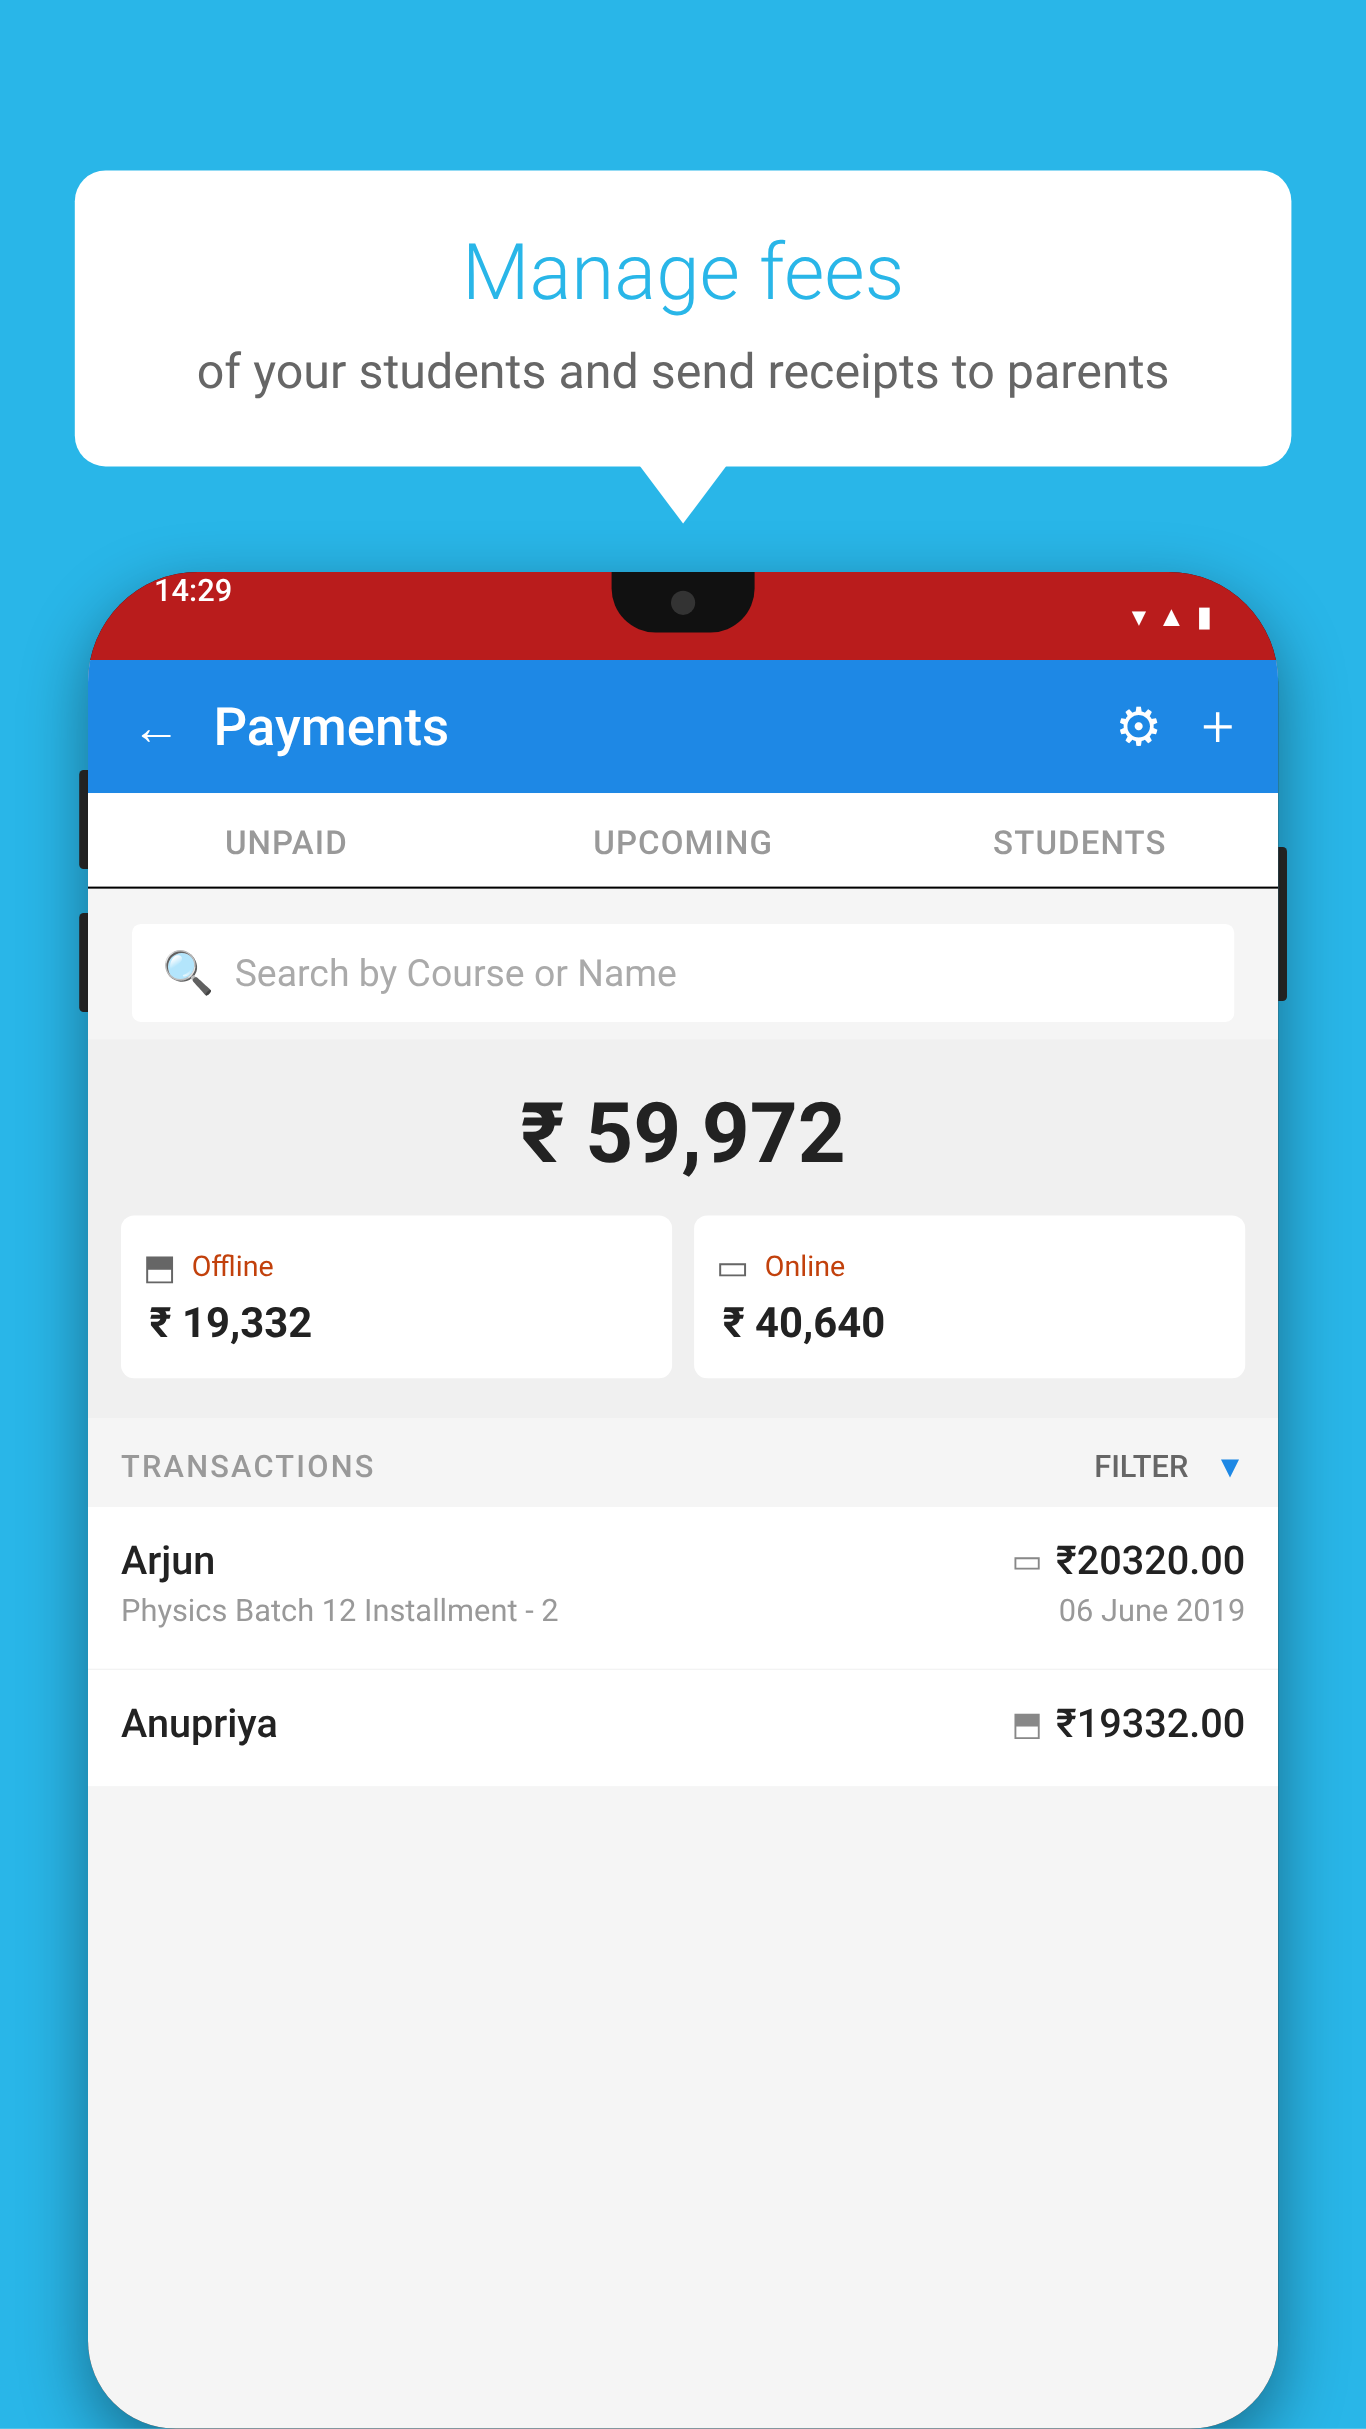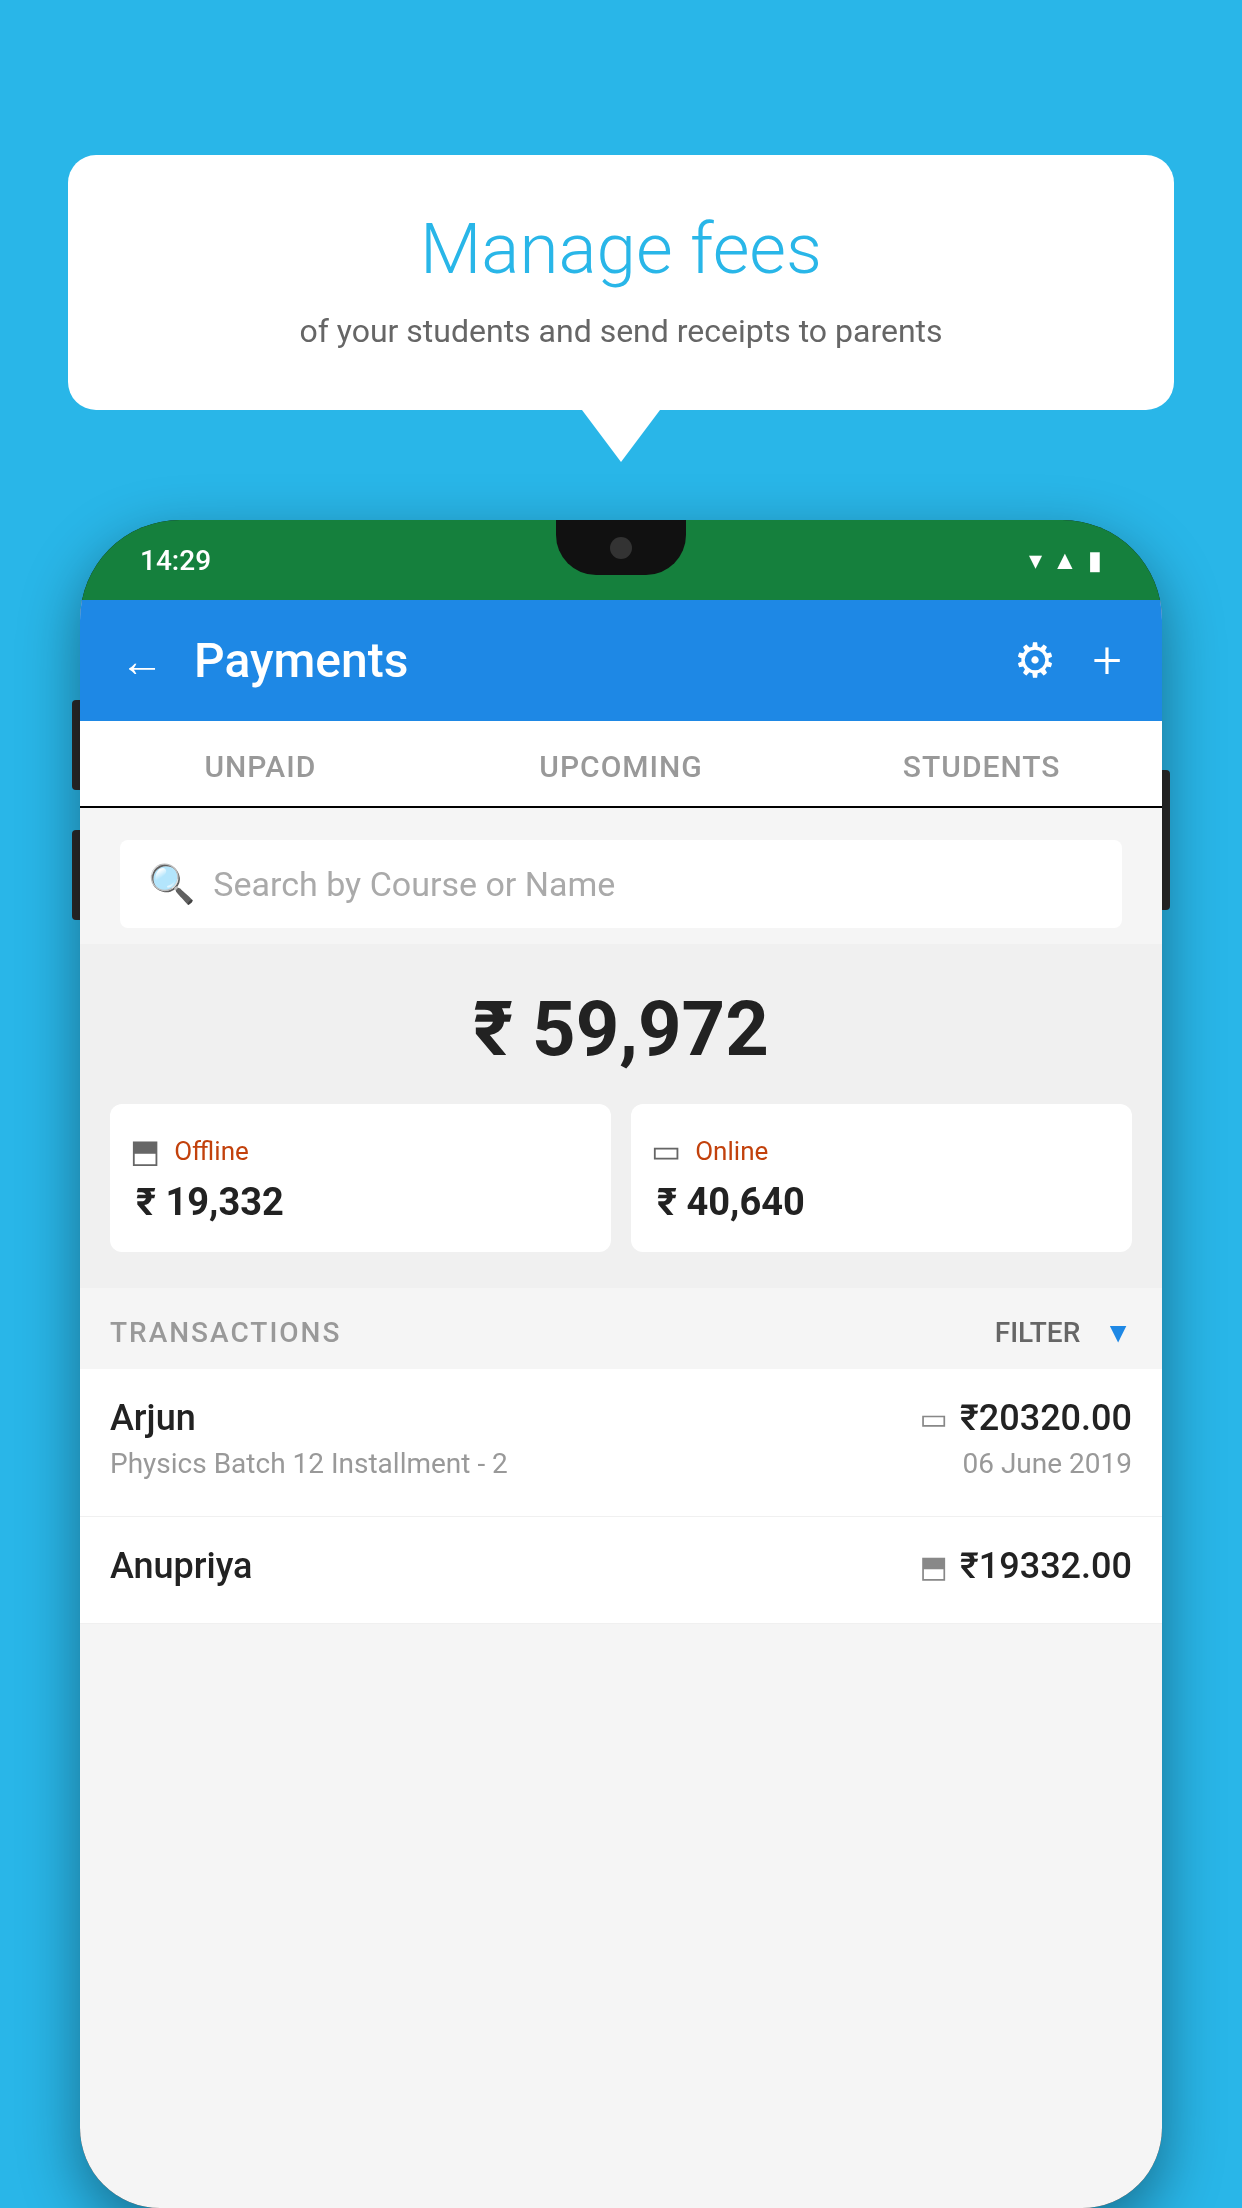--- a/index.html
+++ b/index.html
@@ -37,44 +37,43 @@
       border-top: 56px solid white;
     }
     .bubble-title {
       font-size: 71px;
       color: #29b6e8;
       font-weight: 300;
       line-height: 1.1;
       margin-bottom: 24px;
     }
     .bubble-subtitle {
-      font-size: 32px;
+      font-size: 44px;
       color: #666;
       font-weight: 400;
     }
 
     
     .phone-frame {
       position: absolute;
       top: 520px;
       left: 80px;
       right: 80px;
       bottom: 0;
       background: #111;
       border-radius: 100px 100px 80px 80px;
       overflow: hidden;
       box-shadow: 0 20px 60px rgba(0,0,0,0.4);
     }
 
     
     .phone-top {
-      background: #15803d;
+      background: #b91c1c;
       height: 80px;
       display: flex;
-      align-items: center;
       justify-content: space-between;
       padding: 0 60px;
       position: relative;
     }
     .phone-notch {
       position: absolute;
       top: 0;
       left: 50%;
       transform: translateX(-50%);
       width: 130px;

